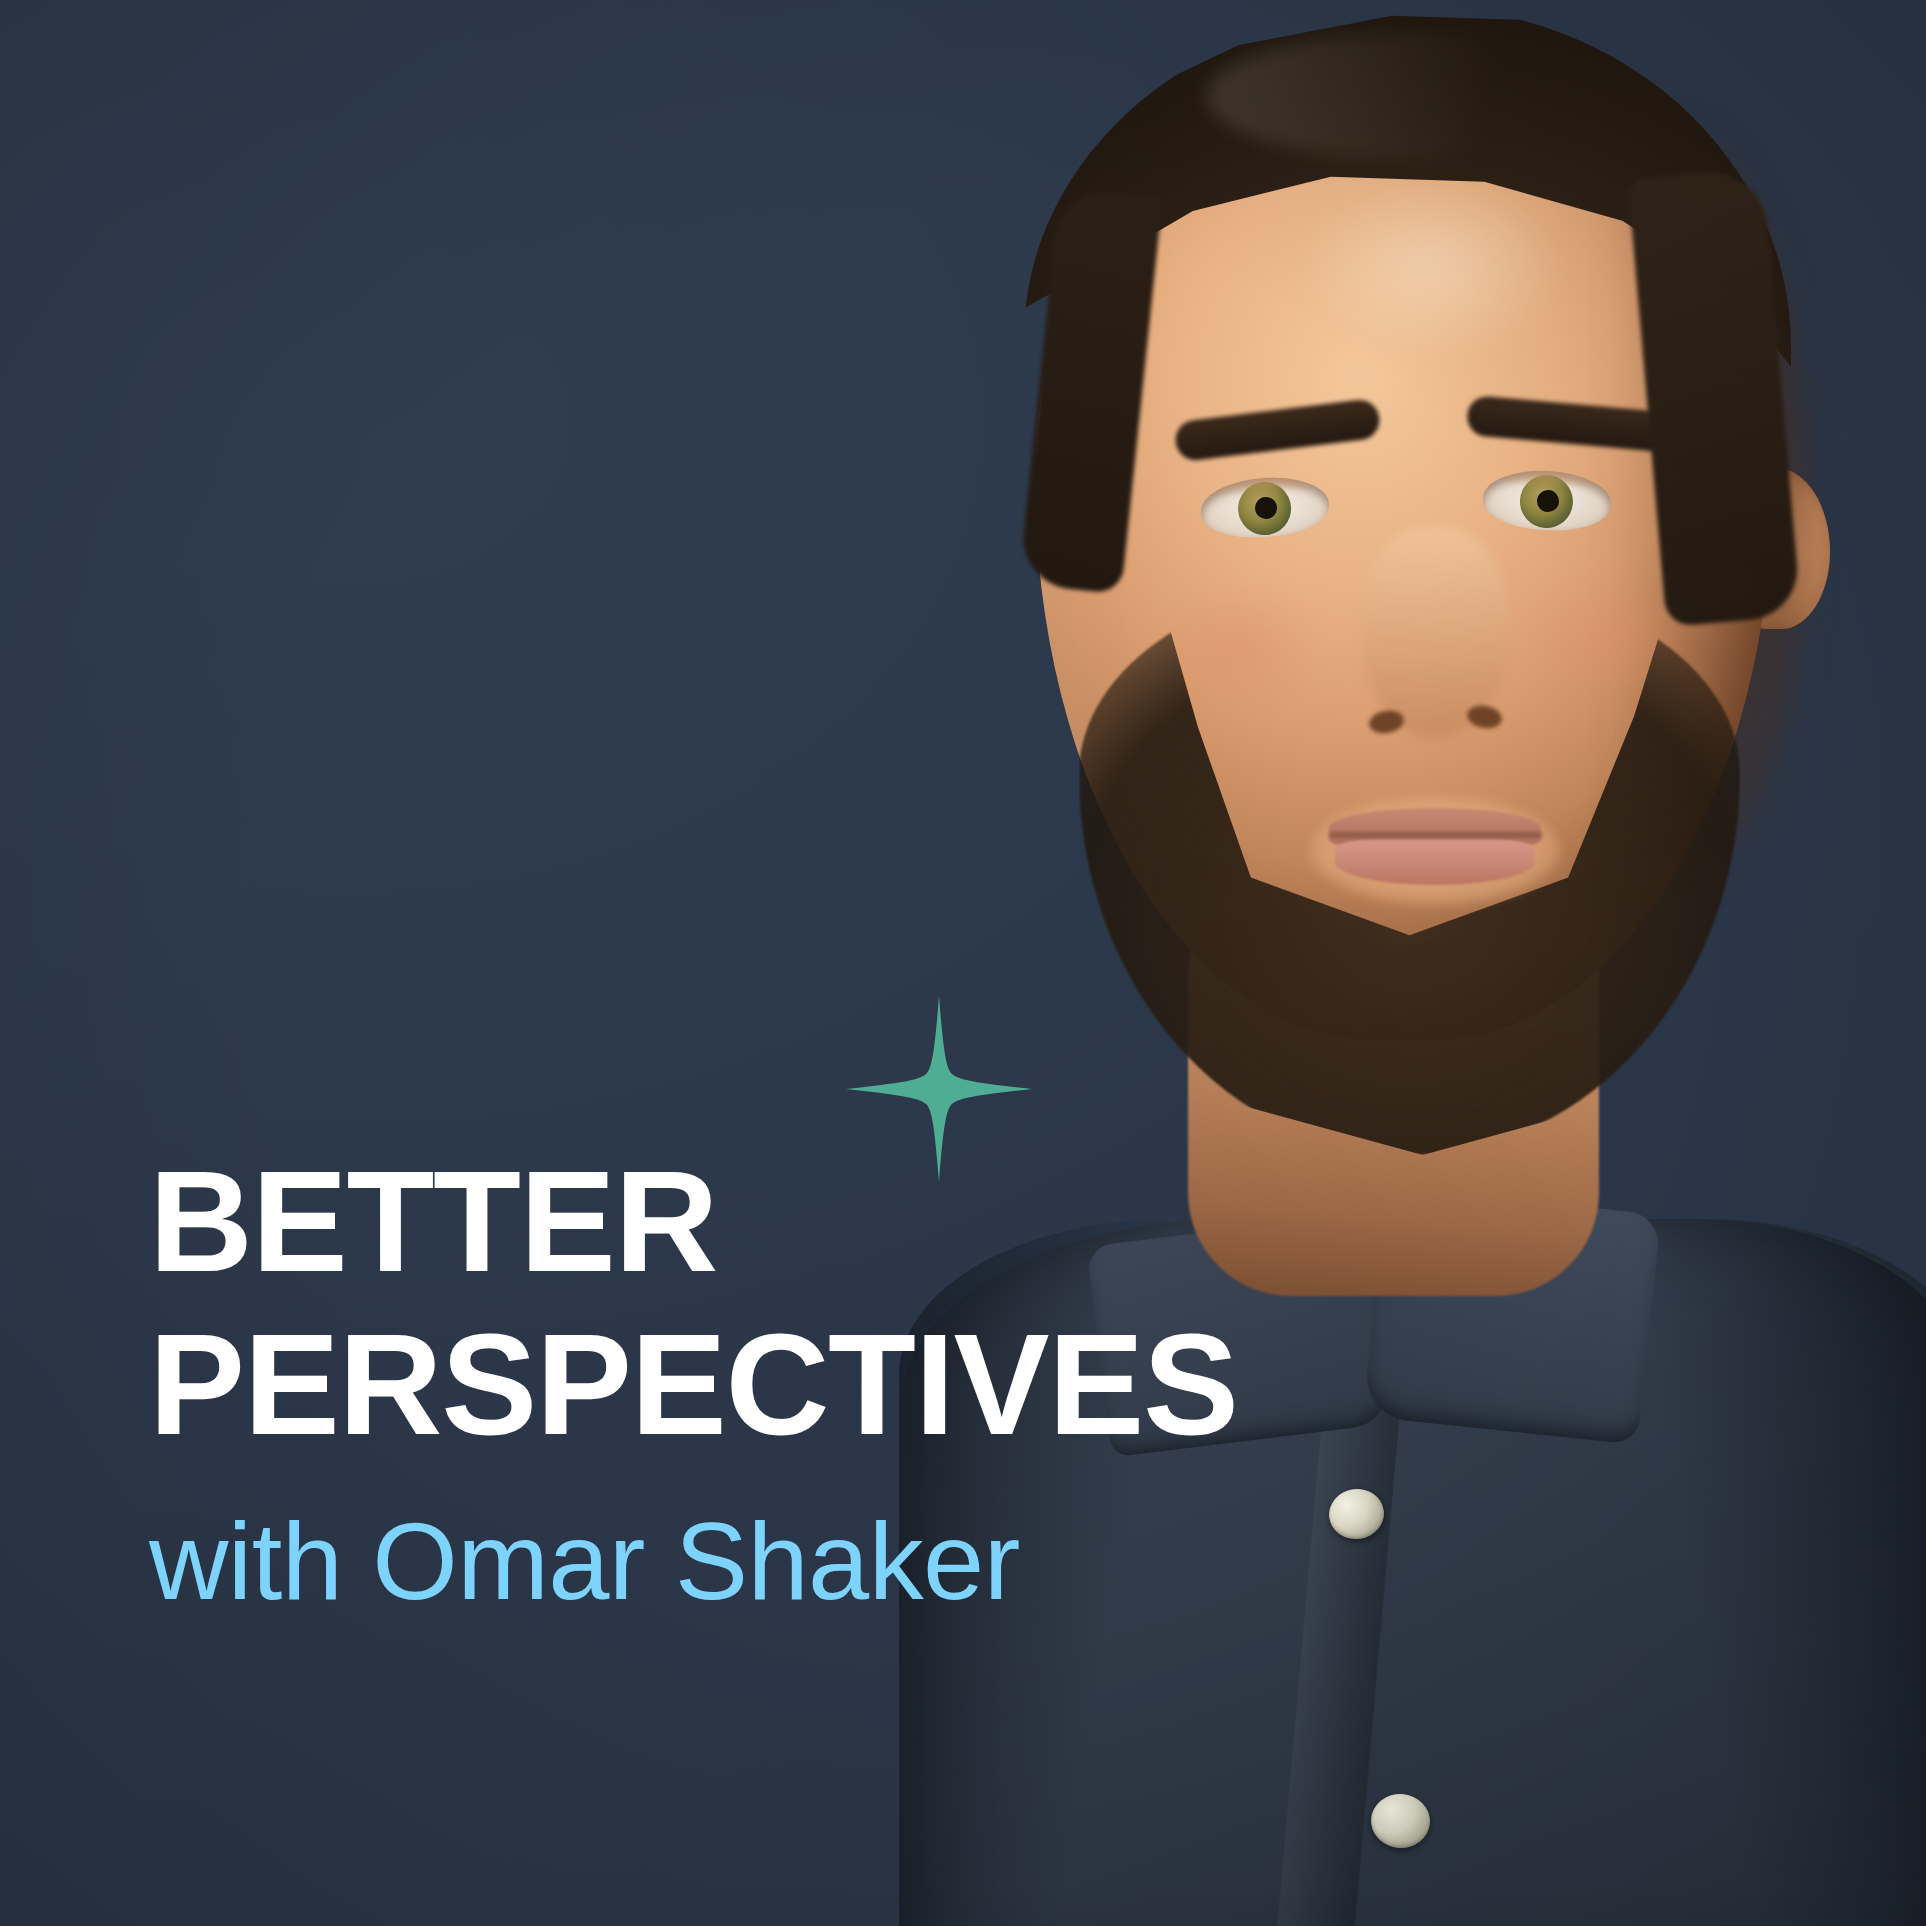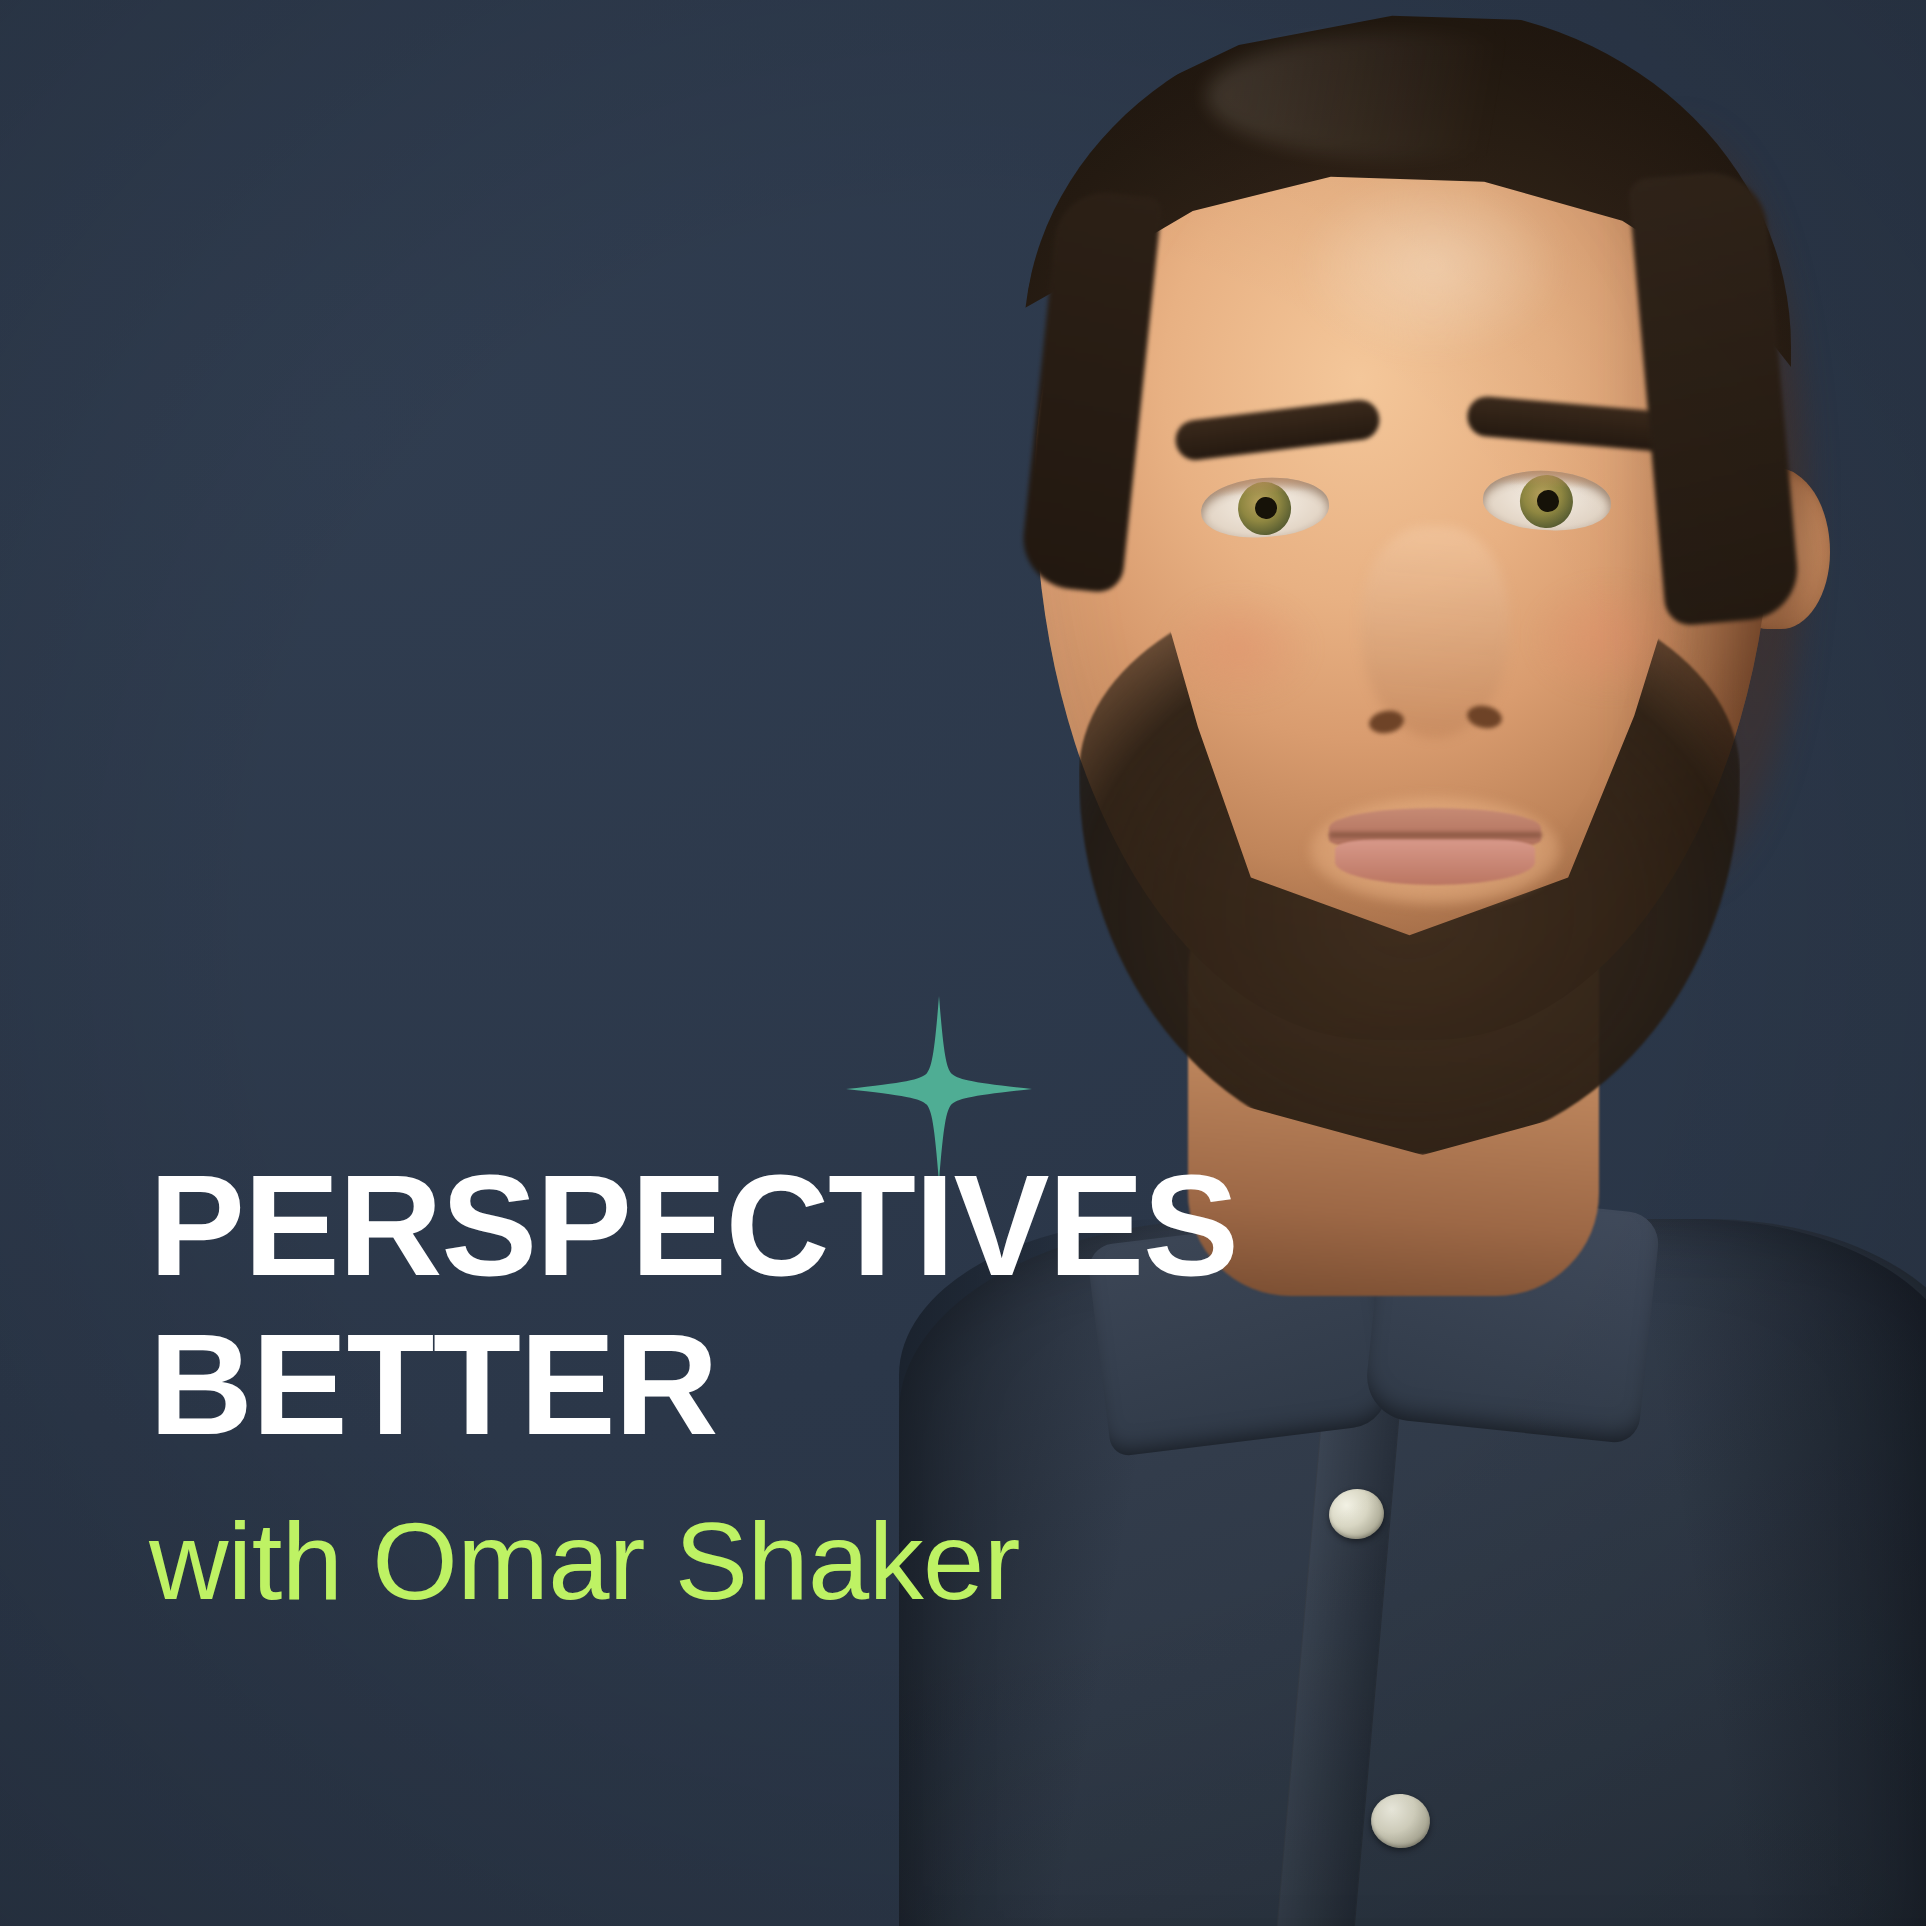--- a/index.html
+++ b/index.html
@@ -366,21 +366,21 @@
     letter-spacing: -1.3px;
     white-space: nowrap;
     text-rendering: geometricPrecision;
     transform: scaleX(1.0);
     transform-origin: left center;
   }
   .title-line.l2 { margin-top: 3.9px; }
   .subtitle {
     display: block;
     margin-top: 37px;
-    color: #bef264;
+    color: #7dd3fc;
     font-weight: 300;
     font-size: 110px;
     line-height: 119px;
     letter-spacing: -0.6px;
     white-space: nowrap;
   }
 </style>
 </head>
 <body>
 
@@ -444,19 +444,19 @@
 
   <div class="bg-vignette"></div>
 
   <div class="sparkle">
     <svg viewBox="0 0 100 100" aria-hidden="true">
       <path d="M50 0 C52.5 32 54 38 56.5 41.5 C60 45 68 46.5 100 50 C68 53.5 60 55 56.5 58.5 C54 62 52.5 68 50 100 C47.5 68 46 62 43.5 58.5 C40 55 32 53.5 0 50 C32 46.5 40 45 43.5 41.5 C46 38 47.5 32 50 0 Z" fill="#4FAD94"></path>
     </svg>
   </div>
 
   <div class="titleblock">
+    <span class="title-line l1">BETTER</span>
     <span class="title-line l2">PERSPECTIVES</span>
-    <span class="title-line l1">BETTER</span>
     <span class="subtitle">with Omar Shaker</span>
   </div>
 
 </div>
 
 
 </body></html>

